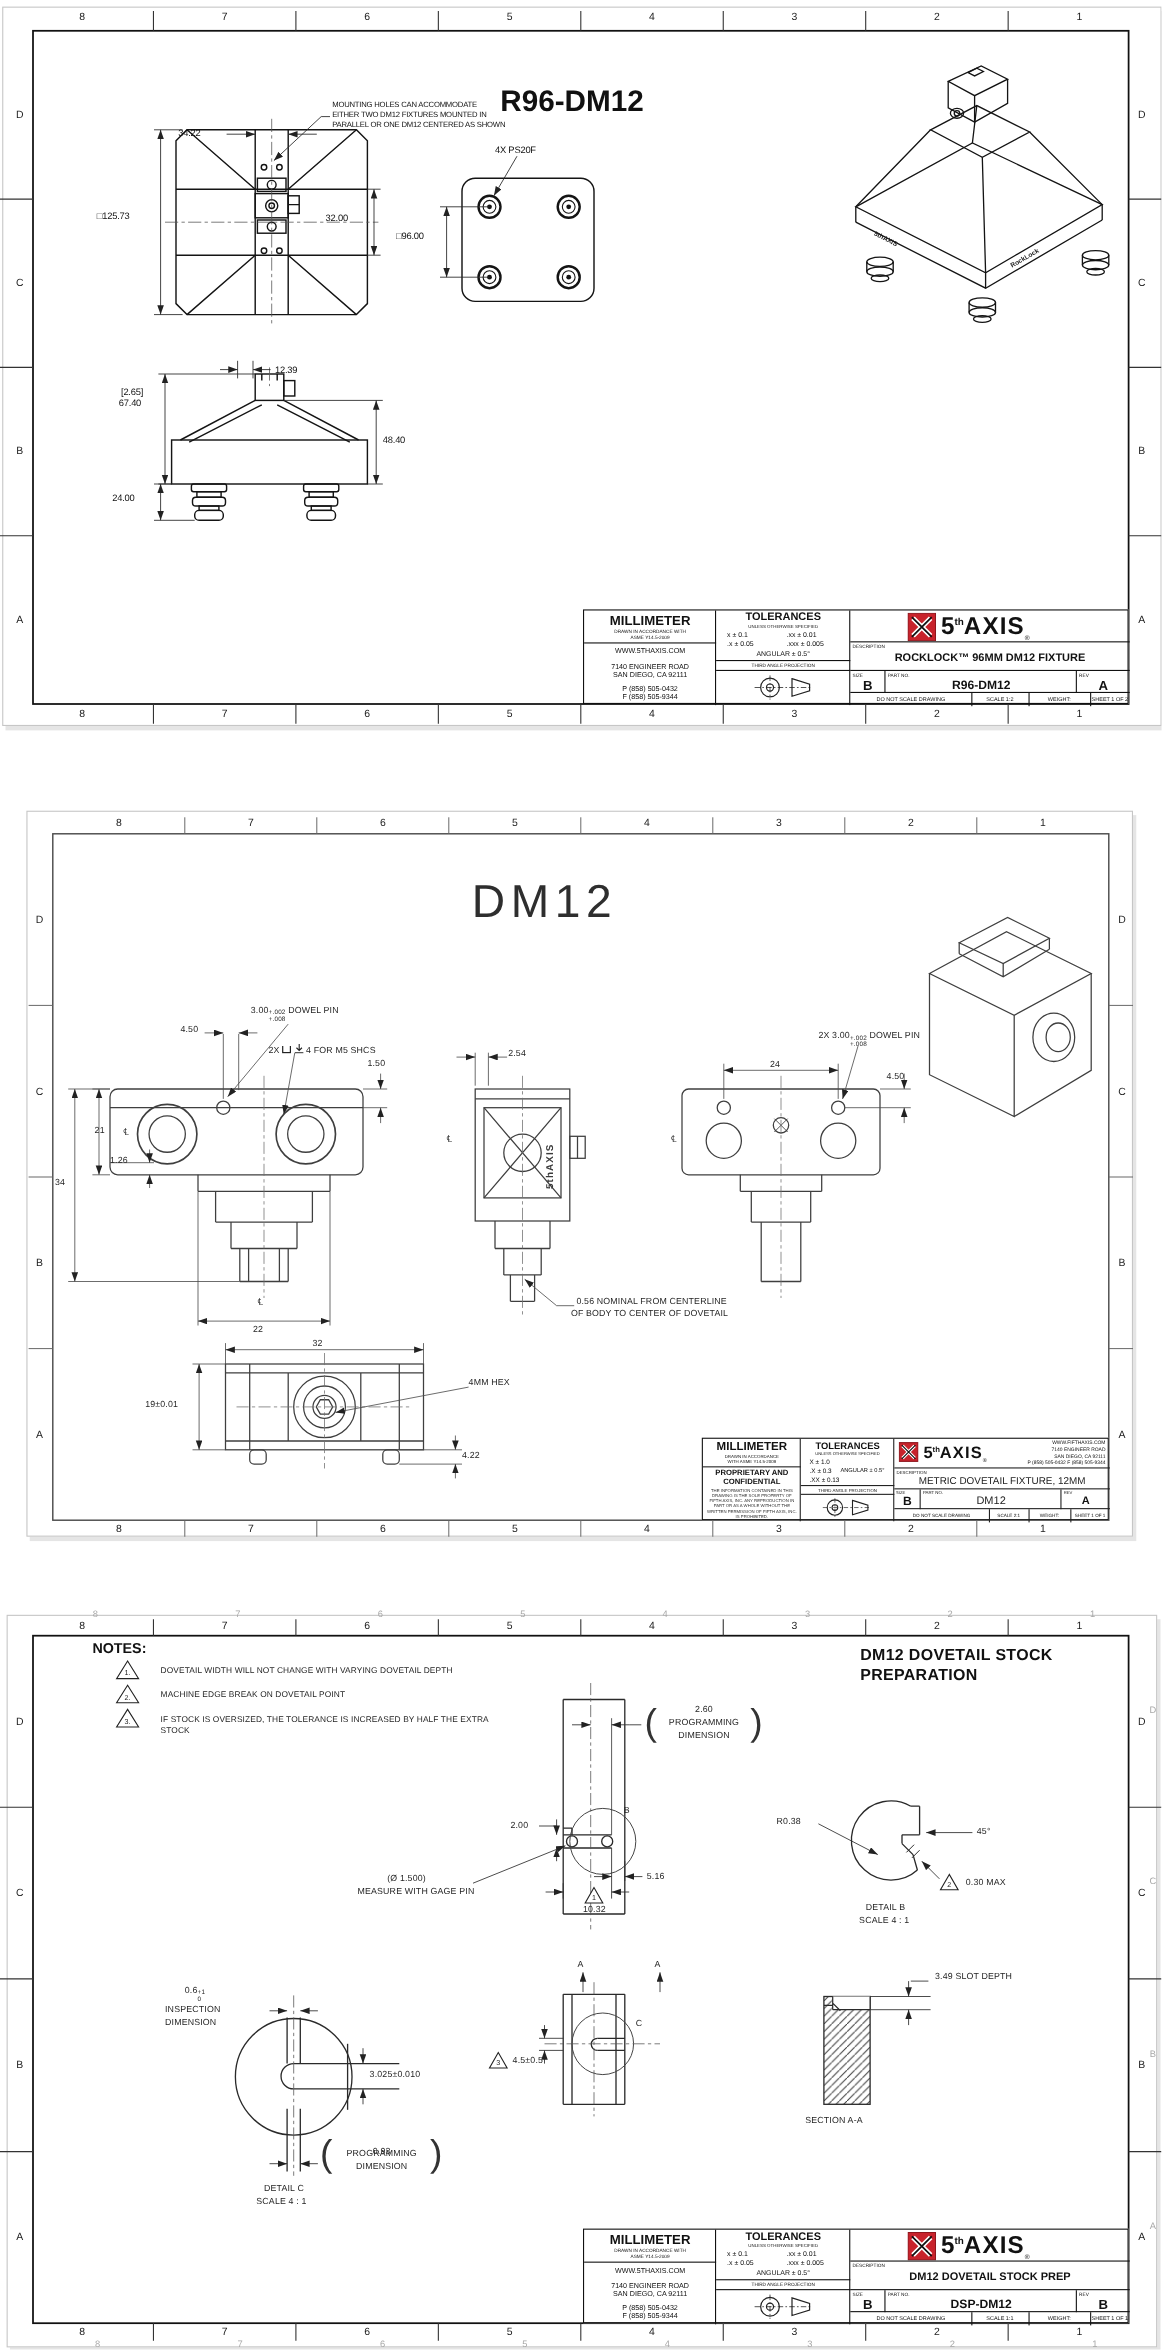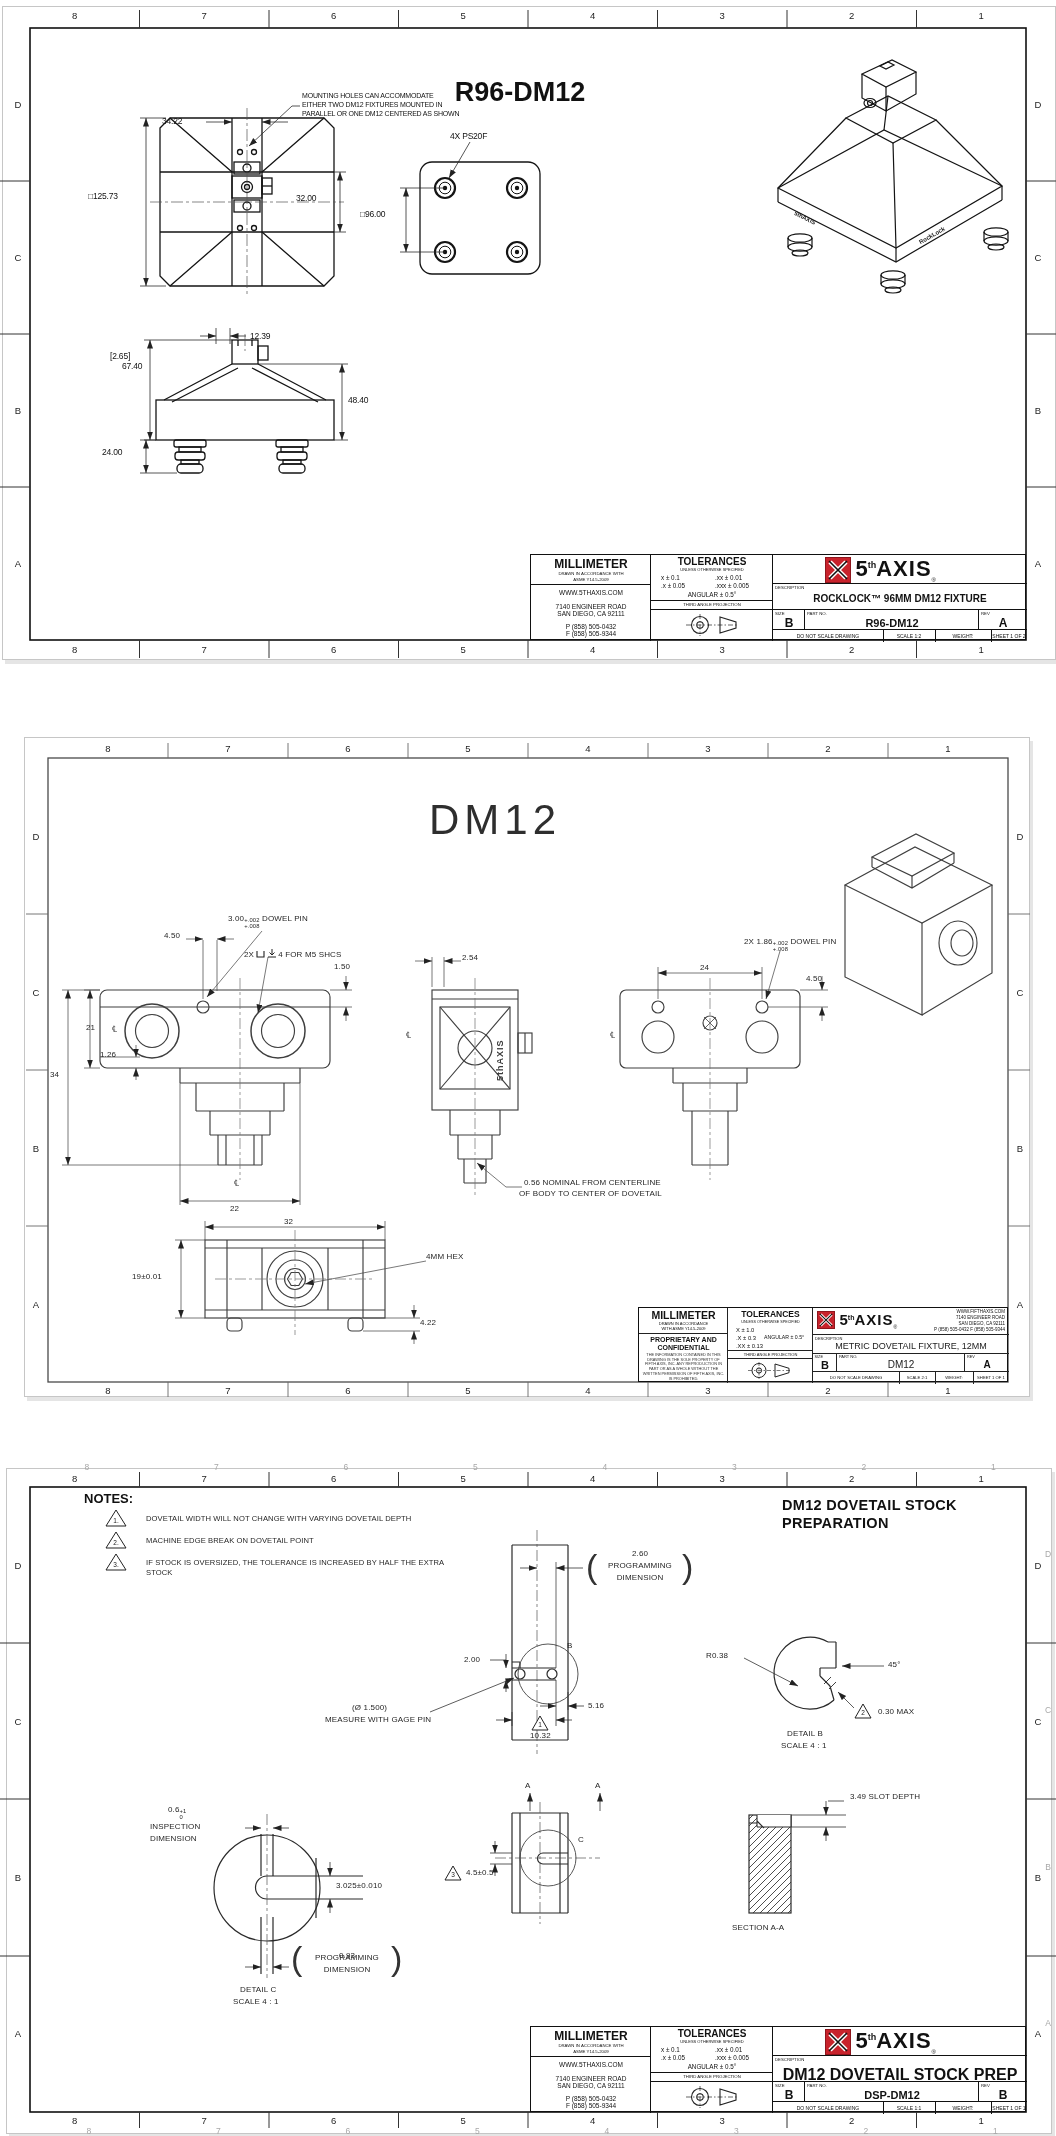--- a/index.html
+++ b/index.html
@@ -216,21 +216,21 @@
   <div class="lb f1n" style="left:302px;top:86px">MOUNTING HOLES CAN ACCOMMODATE</div>
   <div class="lb f1n" style="left:302px;top:95px">EITHER TWO DM12 FIXTURES MOUNTED IN</div>
   <div class="lb f1n" style="left:302px;top:104px">PARALLEL OR ONE DM12 CENTERED AS SHOWN</div>
   <div class="lb f1" style="left:450px;top:126px">4X PS20F</div>
   <div class="lb f1" style="left:162px;top:111px">34.22</div>
   <div class="lb f1" style="left:88px;top:186px">□125.73</div>
   <div class="lb f1" style="left:296px;top:188px">32.00</div>
   <div class="lb f1" style="left:360px;top:204px">□96.00</div>
   <div class="lb f1" style="left:250px;top:326px">12.39</div>
   <div class="lb f1" style="left:110px;top:346px">[2.65]</div>
-  <div class="lb f1" style="left:122px;top:356px">67.40</div>
+  <div class="lb f1" style="left:108px;top:356px">67.40</div>
   <div class="lb f1" style="left:348px;top:390px">48.40</div>
   <div class="lb f1" style="left:102px;top:442px">24.00</div>
   <div class="lb rot" style="left:796px;top:204px;font-size:6px;font-weight:bold;color:#222;transform:rotate(27deg)">5thAXIS</div>
   <div class="lb rot" style="left:918px;top:234px;font-size:6px;font-weight:bold;color:#222;transform:rotate(-30deg)">RockLock</div>
 
   <div class="tb" style="left:530px;top:548px;width:496px;height:86px">
     <div class="abs" style="left:0;top:0;width:120px;height:86px;border-right:1px solid #111">
       <div class="lb b ctr" style="left:0;top:3px;width:120px;font-size:12px">MILLIMETER</div>
       <div class="lb tiny ctr" style="left:0;top:17px;width:120px">DRAWN IN ACCORDANCE WITH</div>
       <div class="lb tiny ctr" style="left:0;top:22.5px;width:120px">ASME Y14.5-2009</div>
@@ -471,21 +471,21 @@
   <div class="lb f2" style="left:112px;top:290px;font-size:9px">℄</div>
   <div class="lb f2" style="left:50px;top:336px">34</div>
   <div class="lb f2" style="left:100px;top:316px">1.26</div>
   <div class="lb f2" style="left:234px;top:444px;font-size:9px">℄</div>
   <div class="lb f2" style="left:230px;top:470px">22</div>
   <div class="lb f2" style="left:462px;top:219px">2.54</div>
   <div class="lb f2" style="left:406px;top:296px;font-size:9px">℄</div>
   <div class="lb rot" style="left:496px;top:346px;font-size:9px;font-weight:bold;color:#3c3c3c;letter-spacing:1px;transform:rotate(-90deg)">5thAXIS</div>
   <div class="lb f2" style="left:700px;top:229px">24</div>
   <div class="lb f2" style="left:744px;top:203px">
-    <span>2X 1.86</span><span class="stk">
+    <span>2X 3.00</span><span class="stk">
         <span>+.002</span>
         <span>+.008</span>
       </span> <span>DOWEL PIN</span>
   </div>
   <div class="lb f2" style="left:806px;top:240px">4.50</div>
   <div class="lb f2" style="left:610px;top:296px;font-size:9px">℄</div>
   <div class="lb f2" style="left:524px;top:444px">0.56 NOMINAL FROM CENTERLINE</div>
   <div class="lb f2" style="left:519px;top:455px">OF BODY TO CENTER OF DOVETAIL</div>
   <div class="lb f2" style="left:284px;top:483px">32</div>
   <div class="lb f2" style="left:132px;top:538px">19±0.01</div>
@@ -820,21 +820,21 @@
       <div class="abs" style="left:52px;top:1px">
         <svg width="26" height="26" style="vertical-align:-7px">
           <rect x="0.5" y="0.5" width="25" height="25" fill="#c8232c" stroke="#8e161d"></rect>
           <path d="M5,21L21,5M5,5L21,21" stroke="#fff" stroke-width="4.5"></path>
           <path d="M4,22L22,4M4,4L22,22" stroke="#111" stroke-width="1.6"></path>
         </svg>
         <span class="l5">5</span><span class="lth">th</span><span class="lax">AXIS</span><span class="lreg">®</span>
       </div>
       <div class="abs" style="left:0;top:28px;width:254px;height:26px;border-top:1px solid #111">
         <div class="lb tiny" style="left:2px;top:2px">DESCRIPTION</div>
-        <div class="lb b ctr" style="left:0;top:10px;width:254px;font-size:16px">DM12 DOVETAIL STOCK PREP</div>
+        <div class="lb b ctr" style="left:0;top:10px;width:254px;font-size:10px">DM12 DOVETAIL STOCK PREP</div>
       </div>
       <div class="abs" style="left:0;top:54px;width:254px;height:20px;border-top:1px solid #111">
         <div class="abs" style="left:0;top:0;width:32px;height:20px;border-right:1px solid #111">
           <div class="lb tiny" style="left:2px;top:1.5px">SIZE</div>
           <div class="lb b ctr" style="left:0;top:7px;width:32px;font-size:12px">B</div>
         </div>
         <div class="abs" style="left:32px;top:0;width:174px;height:20px;border-right:1px solid #111">
           <div class="lb tiny" style="left:2px;top:1.5px">PART NO.</div>
           <div class="lb b ctr" style="left:0;top:8px;width:174px;font-size:11px">DSP-DM12</div>
         </div>

